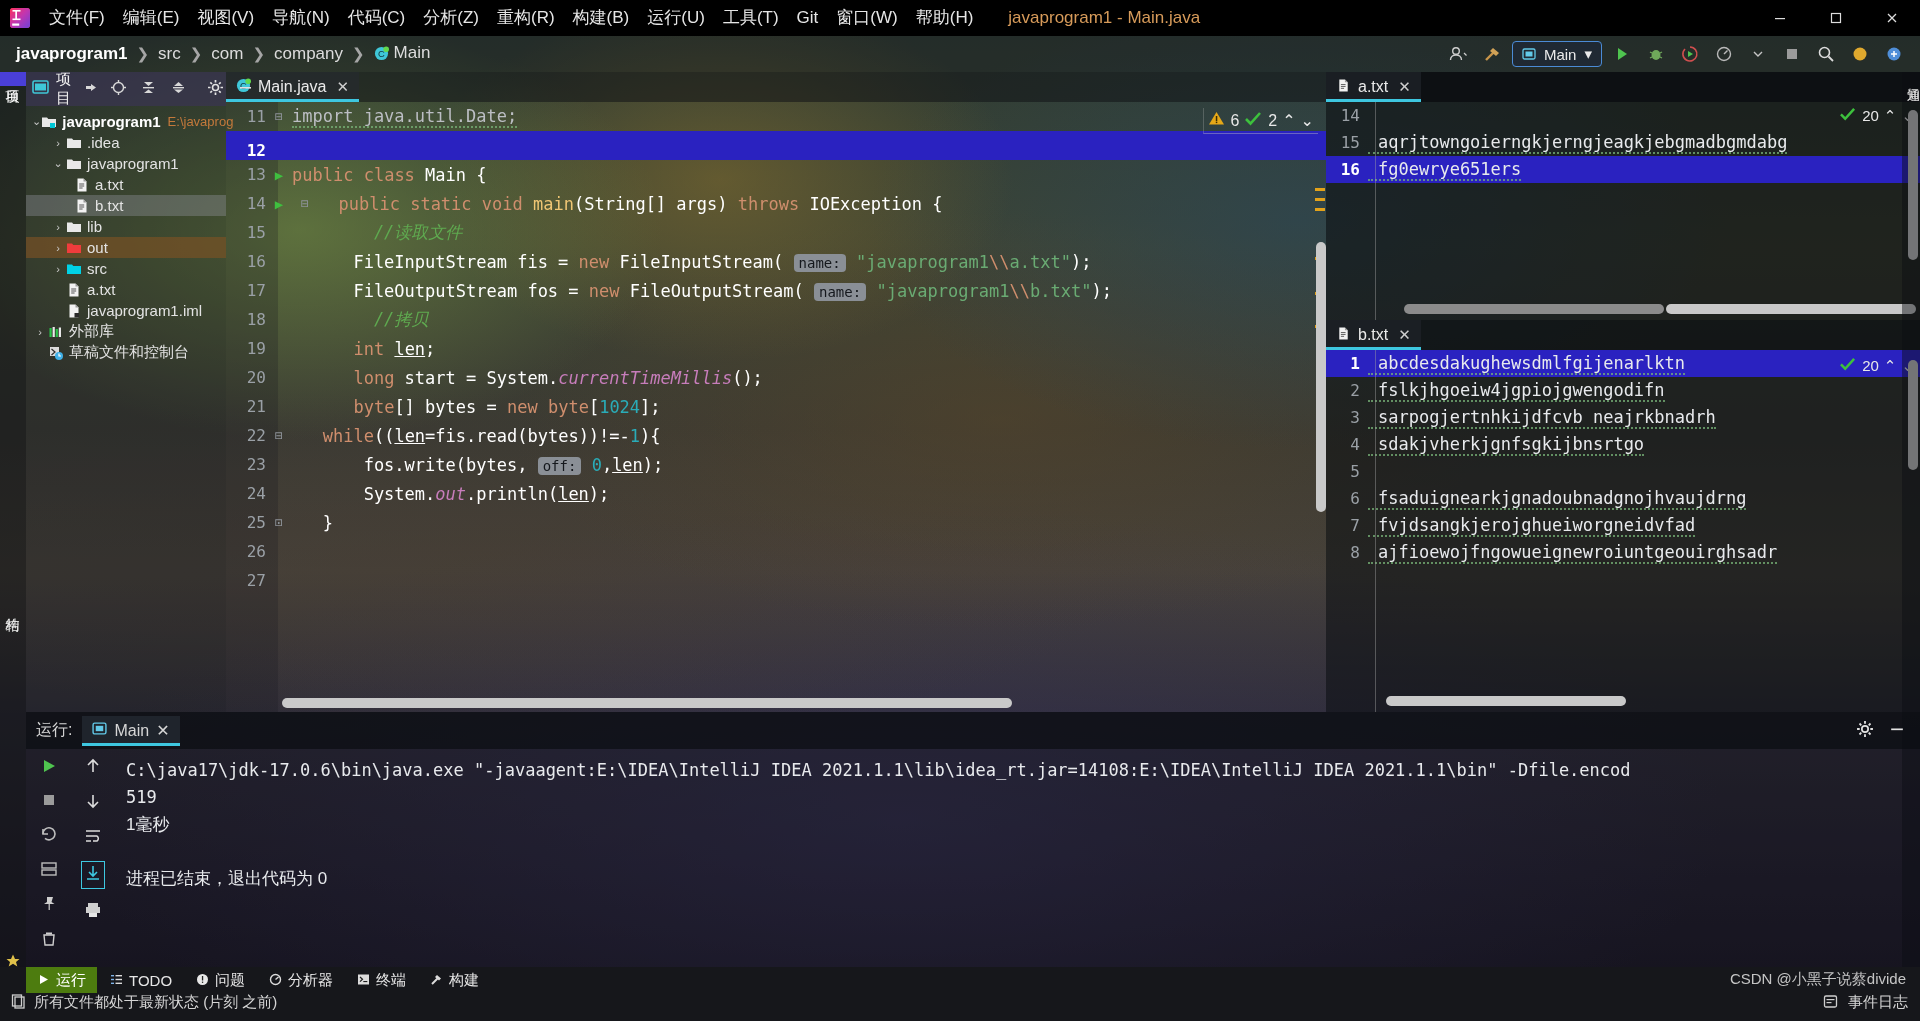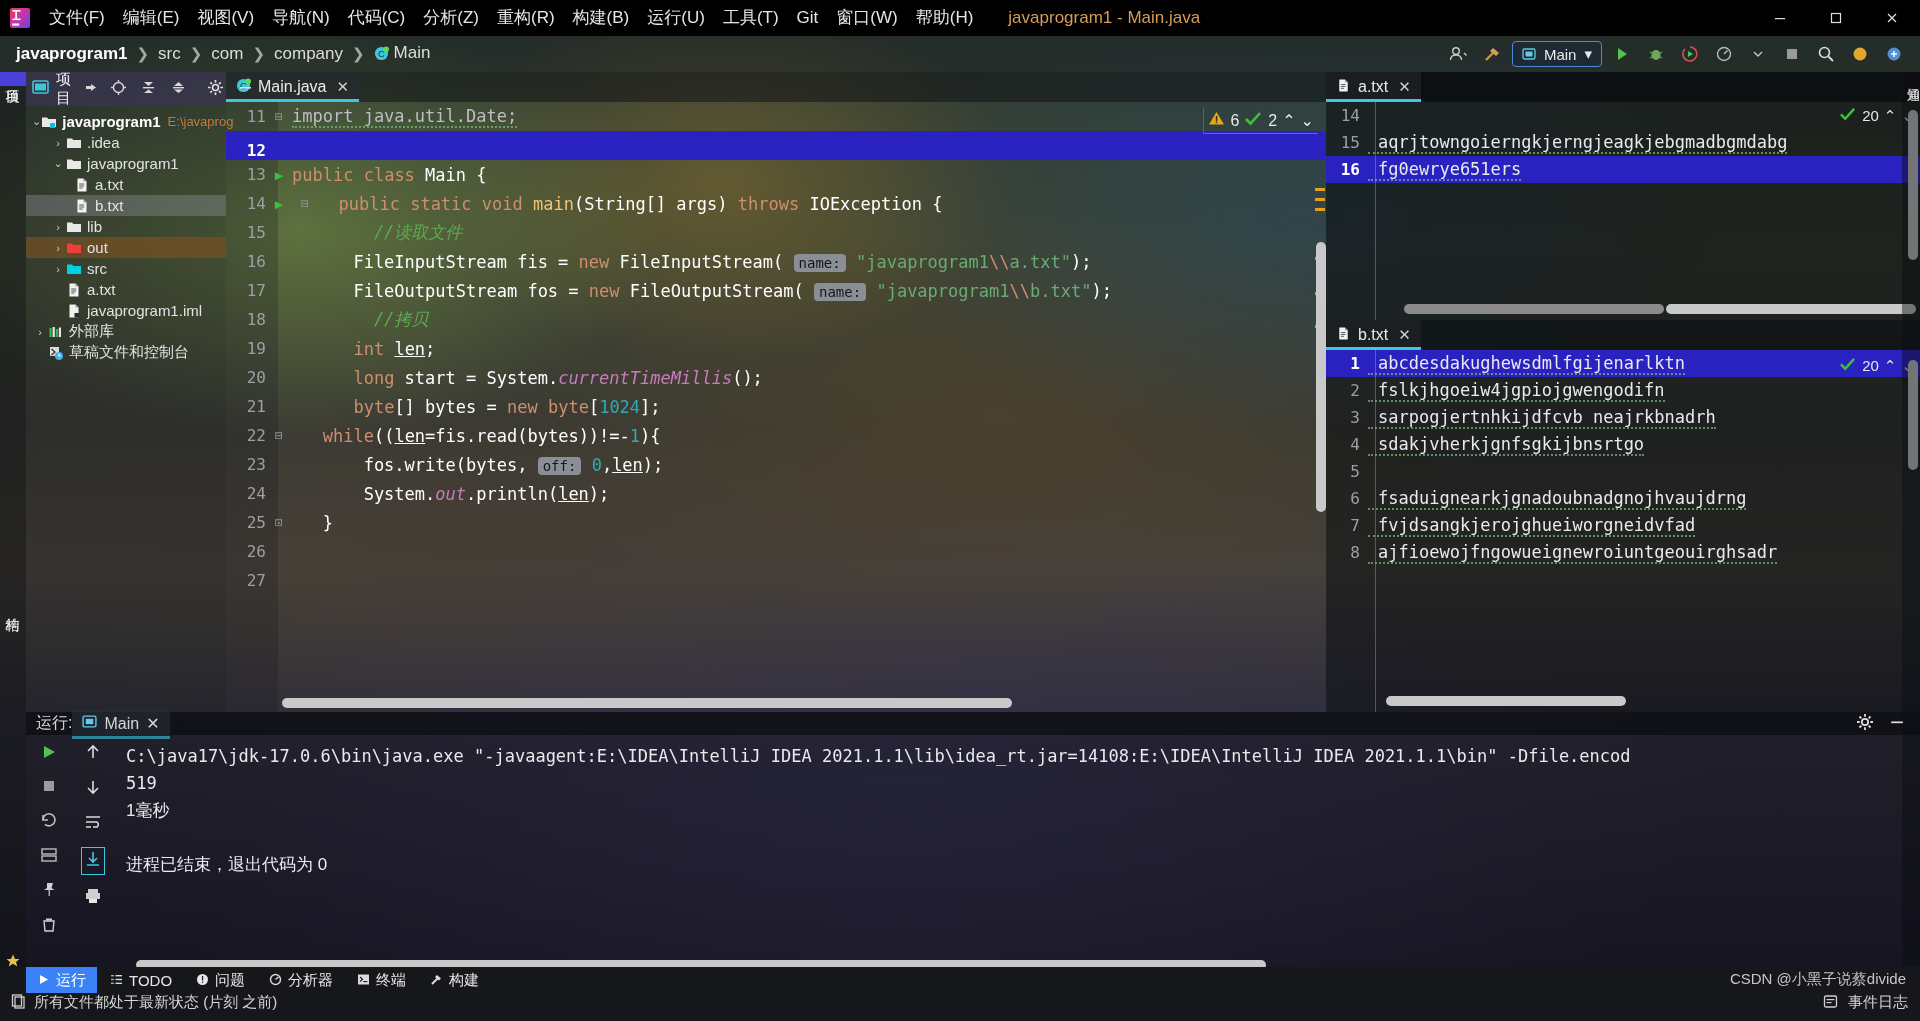--- a/index.html
+++ b/index.html
@@ -152,41 +152,41 @@
   .tline { height: 27px; display:flex; align-items:center; font-family: "DejaVu Sans Mono", monospace; font-size: 17px; white-space: pre; }
   .tline.cur { background: #2a22c0; }
   .tline .ln { width:42px; flex:0 0 42px; text-align:right; padding-right:8px; }
   .tgut { position:absolute; left:0; top:0; width: 50px; height:100%; border-right:1px solid rgba(160,160,160,.45); }
   .txt { color:#e8eaed; padding-left:10px; }
   .insp2 { position:absolute; right:6px; top:4px; display:flex; align-items:center; gap:5px; font-size:15px; color:#e8e8e8; }
   .hscroll { position:absolute; height:10px; background:#c9c9c9; border-radius:5px; }
 
   
   .runwin { position:absolute; left: 26px; top: 712px; right: 0; height: 269px; z-index: 22; }
-  .runhead { height: 23px; display:flex; align-items:center; gap:0; padding-left: 10px;
+  .runhead { height: 37px; display:flex; align-items:center; gap:10px; padding-left: 10px;
              background: rgba(10,12,18,.80); font-size:16px; }
   .rtab { display:flex; align-items:center; gap:7px; padding: 0 10px; height:30px; position:relative;
           background: rgba(40,46,56,.65); }
   .rtab::after { content:""; position:absolute; left:0; right:0; bottom:0; height:3px; background:#3ec7e0; }
   .runhead .right { margin-left:auto; display:flex; gap:14px; padding-right:14px; }
   .runbody { position:relative; height: 239px; background: rgba(12,12,22,.35); display:flex; }
   .runsidebar { width: 46px; display:flex; flex-direction:column; align-items:center; padding-top:8px; gap:13px; }
   .runsidebar2 { width: 42px; display:flex; flex-direction:column; align-items:center; padding-top:8px; gap:13px; }
   .console { flex:1; padding: 8px 0 0 12px; font-family: "DejaVu Sans Mono", monospace; font-size:17px;
              color:#e8eaed; overflow:hidden; white-space:nowrap; }
   .console .cl { height: 27px; line-height:27px; }
   .console .cn { font-family:"Liberation Sans", sans-serif; }
 
   
   .toolbar-bottom {
     position:absolute; left:0; bottom: 28px; width:1920px; height: 26px;
     background:#16171b; display:flex; align-items:center; font-size:15px; gap: 2px; padding-left: 26px; z-index:45;
   }
   .bbtn { display:flex; align-items:center; gap:6px; padding: 0 11px; height: 26px; color:#e6e6e6; }
-  .bbtn.active { background:#3b82f6; color:#fff;gap:6px; }
+  .bbtn.active { background:#4d7c0f; color:#fff;gap:6px; }
   .statusbar {
     position:absolute; left:0; bottom:0; width:1920px; height:28px; background:#16171b;
     display:flex; align-items:flex-start; font-size:15px; color:#d5d5d5; padding-left: 10px; z-index:45;
   }
   .statusbar .right { margin-left:auto; display:flex; align-items:center; gap:10px; padding-right:12px; }
   .watermark { position:absolute; right: 14px; bottom: 32px; color:#cfcfcf; font-size:15px; z-index: 46; opacity:.95; }
   
   .right-strip { position:absolute; right:0; top:72px; width:18px; bottom:54px; background: rgba(12,14,18,.45); z-index:19; }
   .right-strip .vtab2 { writing-mode: vertical-rl; font-size:13px; color:#e0e0e0; padding:6px 2px; }
 </style>

